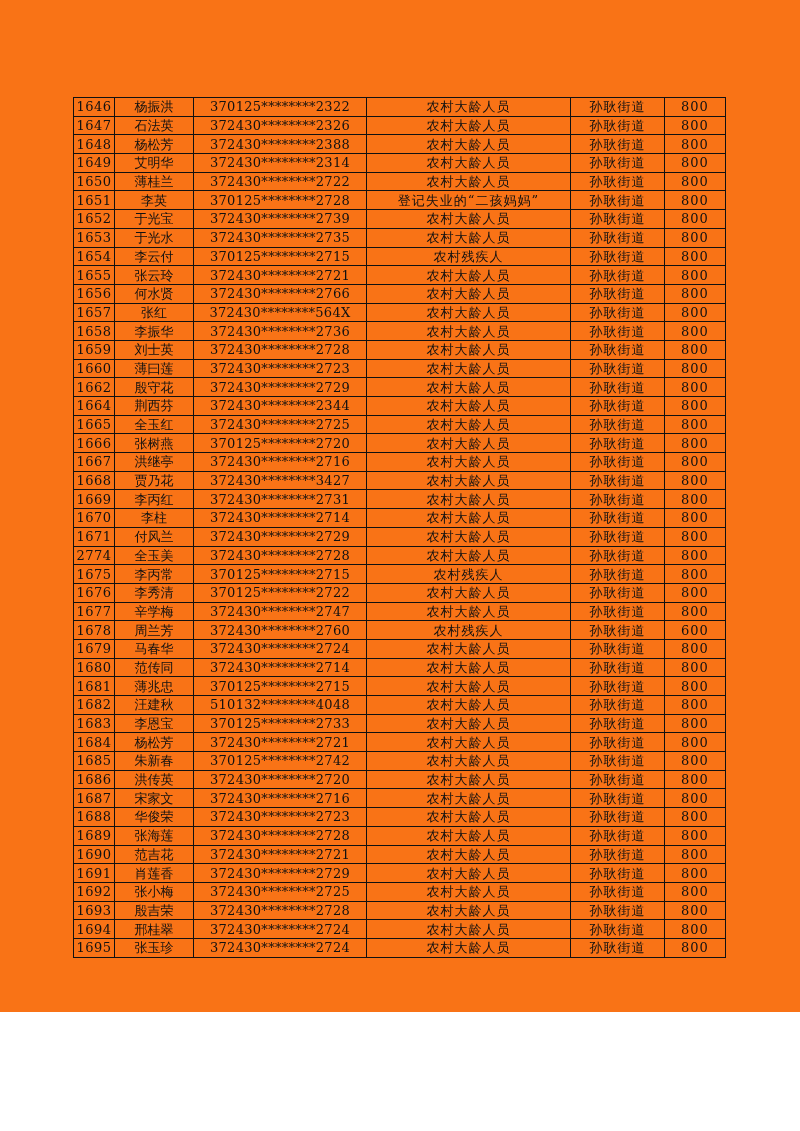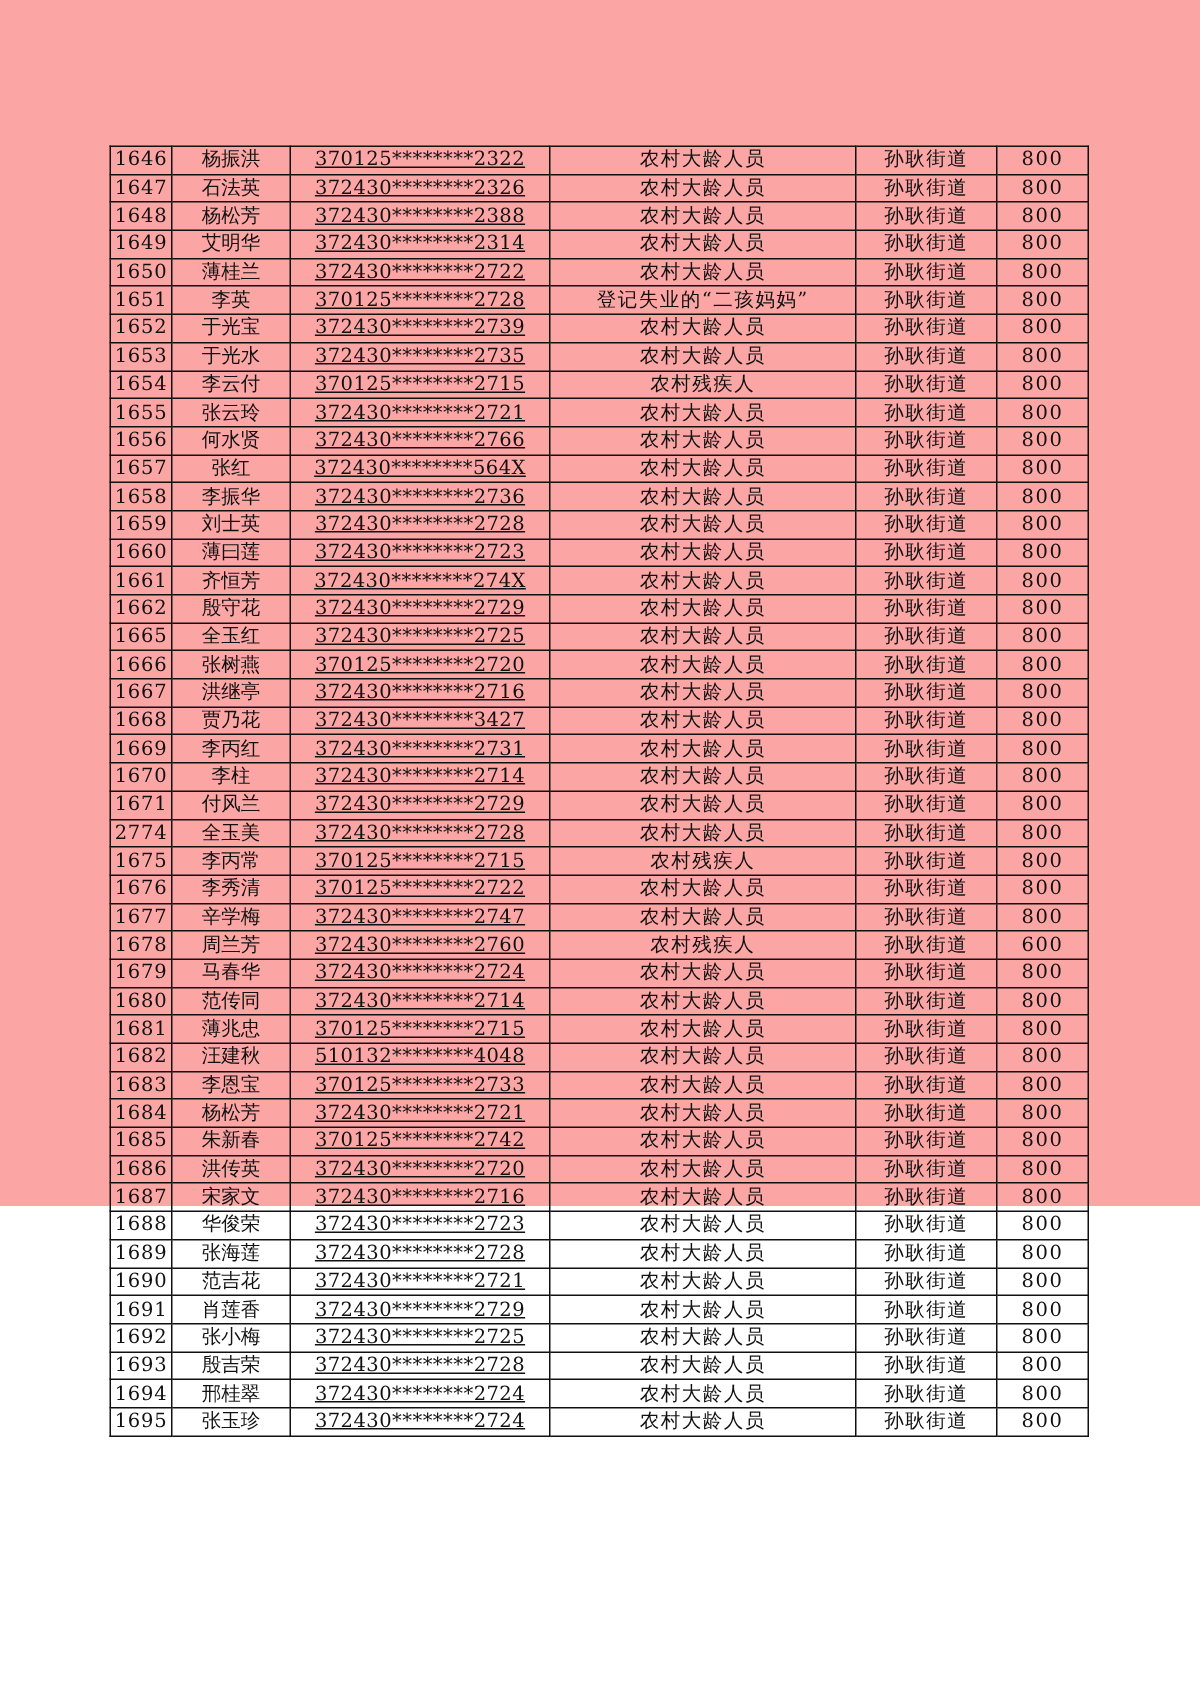--- a/index.html
+++ b/index.html
@@ -1,17 +1,17 @@
 <!DOCTYPE html>
 <html><head>
   <meta charset="utf-8">
   <style>
     html, body { margin: 0; padding: 0; background: #ffffff; }
     body { width: 800px; height: 1131px; position: relative; overflow: hidden; }
-    .page { position: absolute; left: 0; top: 0; width: 800px; height: 804px; background: #fca5a5; }
+    .page { position: absolute; left: 0; top: 0; width: 800px; height: 1012px; background: #f97316; }
     table.roster {
       position: absolute; left: 73px; top: 97px;
       width: 652px;
       border-collapse: collapse;
       table-layout: fixed;
       font-family: "DejaVu Serif", "Liberation Serif", serif;
       color: #111;
     }
     table.roster td {
       border: 1px solid #111;
@@ -19,21 +19,21 @@
       padding: 0;
       text-align: center;
       vertical-align: middle;
       font-size: 13px;
       line-height: 17px;
       white-space: nowrap;
       overflow: hidden;
     }
     table.roster { border: 1.5px solid #111; }
     td.c-no { text-align: left; padding-left: 2px; letter-spacing: 0.5px; }
-    td.c-id { letter-spacing: 0.3px; font-size: 12.5px; text-decoration: underline; }
+    td.c-id { letter-spacing: 0.3px; font-size: 12.5px; }
     td.c-amt { letter-spacing: 1px; margin-top: 28px; }
     td.c-cat, td.c-street { letter-spacing: 1px; }
   </style>
 </head>
 <body>
 
 <div class="page">
   <table class="roster">
     <colgroup>
       <col style="width:41px">
@@ -172,39 +172,39 @@
 
   <tr>
     <td class="c-no">1660</td>
     <td class="c-name">薄曰莲</td>
     <td class="c-id">372430********2723</td>
     <td class="c-cat">农村大龄人员</td>
     <td class="c-street">孙耿街道</td>
     <td class="c-amt">800</td>
   </tr>
 
-  <tr>
-    <td class="c-no">1661</td>
-    <td class="c-name">齐恒芳</td>
-    <td class="c-id">372430********274X</td>
-    <td class="c-cat">农村大龄人员</td>
-    <td class="c-street">孙耿街道</td>
-    <td class="c-amt">800</td>
-  </tr>
 
   <tr>
     <td class="c-no">1662</td>
     <td class="c-name">殷守花</td>
     <td class="c-id">372430********2729</td>
     <td class="c-cat">农村大龄人员</td>
     <td class="c-street">孙耿街道</td>
     <td class="c-amt">800</td>
   </tr>
 
 
+  <tr>
+    <td class="c-no">1664</td>
+    <td class="c-name">荆西芬</td>
+    <td class="c-id">372430********2344</td>
+    <td class="c-cat">农村大龄人员</td>
+    <td class="c-street">孙耿街道</td>
+    <td class="c-amt">800</td>
+  </tr>
 
   <tr>
     <td class="c-no">1665</td>
     <td class="c-name">全玉红</td>
     <td class="c-id">372430********2725</td>
     <td class="c-cat">农村大龄人员</td>
     <td class="c-street">孙耿街道</td>
     <td class="c-amt">800</td>
   </tr>
 

